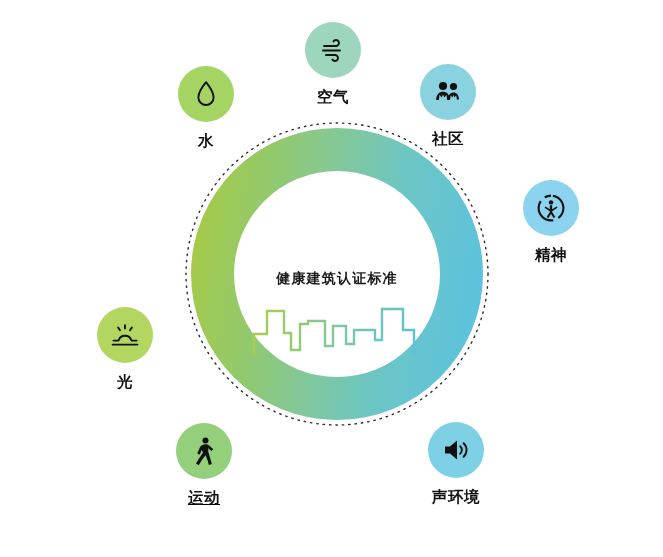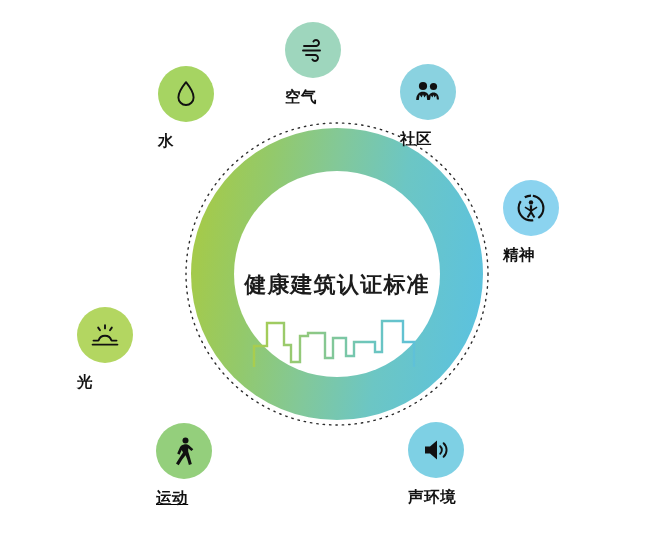--- a/index.html
+++ b/index.html
@@ -56,41 +56,42 @@
     height: 292px;
     display: flex;
     flex-direction: column;
     align-items: center;
     justify-content: flex-start;
     pointer-events: none;
   }
 
   .center-title {
     margin-top: 142px;
-    font-size: 22px;
+    font-size: 14px;
     letter-spacing: 1.2px;
     color: #1c1c1c;
     font-weight: 600;
     white-space: nowrap;
     font-family: "DejaVu Sans", "Liberation Sans", sans-serif;
   }
 
   .skyline {
     margin-top: 12px;
     width: 172px;
     height: 58px;
   }
 
   
   .node {
     position: absolute;
     width: 96px;
     margin-left: -48px;
     display: flex;
     flex-direction: column;
+    align-items: center;
   }
 
   .node-circle {
     width: 56px;
     height: 56px;
     border-radius: 50%;
     display: flex;
     align-items: center;
     justify-content: center;
     position: relative;

